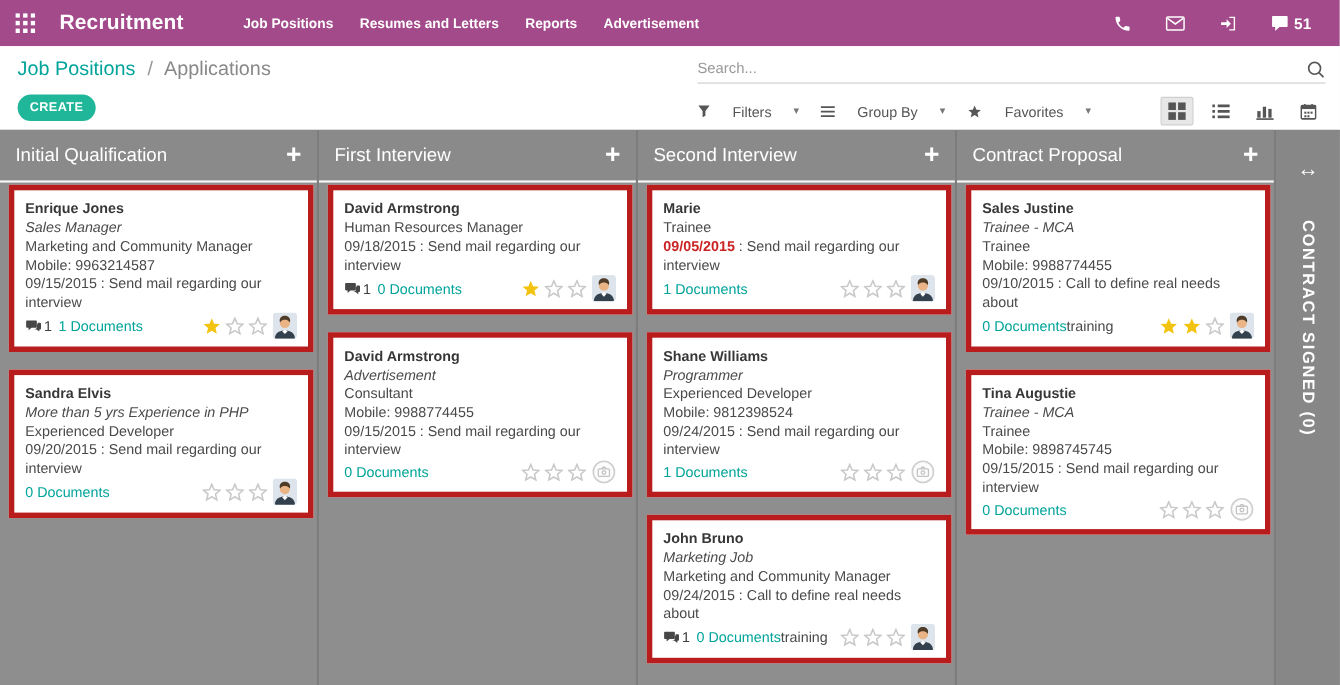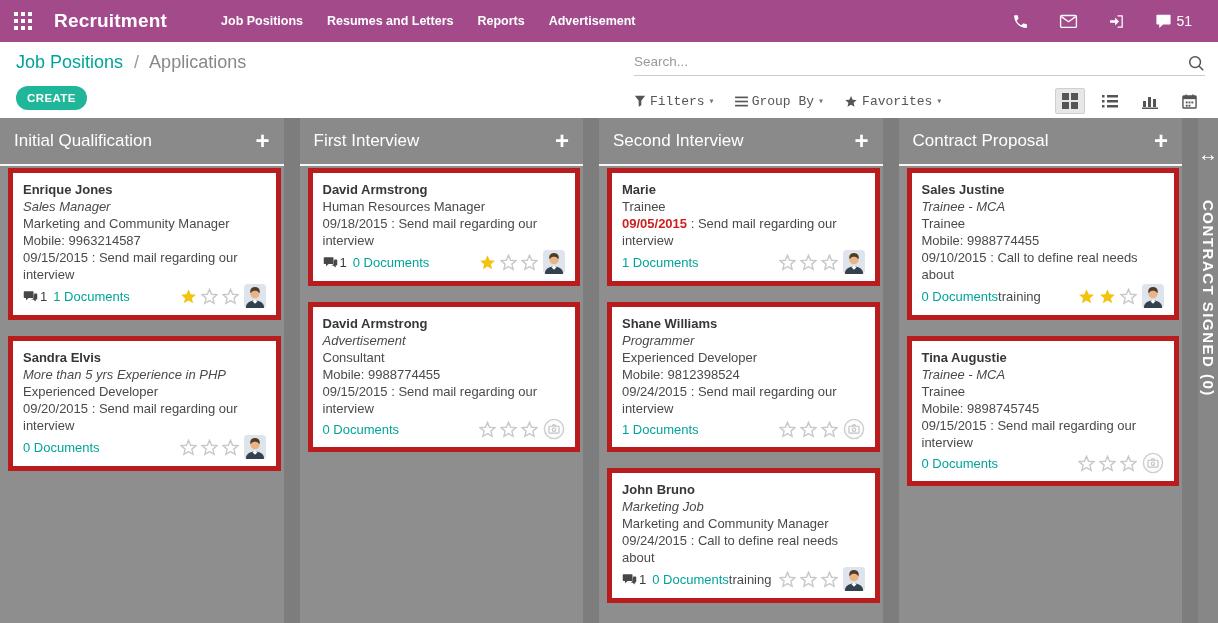--- a/index.html
+++ b/index.html
@@ -7,48 +7,48 @@
     font-family:"Liberation Sans", sans-serif; background:#fff; }
 
   
   .topbar { height:42px; background:var(--topbar,#a34a8b); display:flex; align-items:center; color:#fff; }
   .apps-btn { padding:0 12px 0 14px; display:flex; align-items:center; cursor:pointer; }
   .brand { font-size:19px; font-weight:bold; margin:0 42px 0 10px; letter-spacing:.2px; cursor:pointer; }
   .menus { display:flex; height:100%; align-items:center; }
   .menu-item { font-size:12.5px; font-weight:bold; padding:0 12px; cursor:pointer; white-space:nowrap; }
   .top-icons { margin-left:auto; display:flex; align-items:center; gap:30px; padding-right:26px; }
   .top-icons span { display:flex; align-items:center; cursor:pointer; }
-  .msg-count { font-size:14px; margin-left:4px; font-weight:normal; }
+  .msg-count { font-size:14px; margin-left:4px; font-weight:bold; }
 
   
   .control { position:relative; height:76px; background:#fff; }
   .breadcrumb { position:absolute; left:16px; top:10px; font-size:18px; color:#888; }
   .breadcrumb a { color:var(--accent,#00a49a); text-decoration:none; cursor:pointer; }
   .breadcrumb .sep { margin:0 6px; color:#999; }
   .create-btn { position:absolute; left:16px; top:44px; background:var(--button,#20b699); color:#fff;
     border:none; font-size:11.5px; font-weight:bold; padding:6px 11px; border-radius:12px;
     letter-spacing:.4px; cursor:pointer; font-family:inherit; }
   .search-wrap { position:absolute; left:634px; top:8px; width:571px; border-bottom:1px solid #ccc; height:26px; }
   .search-wrap input { border:none; outline:none; width:530px; font-size:13.5px; color:#555;
     padding:4px 0; font-family:inherit; background:transparent; }
   .search-wrap input::placeholder { color:#999; }
   .search-icon { position:absolute; right:0; top:4px; cursor:pointer; }
   .filter-row { position:absolute; left:634px; top:46px; right:14px; display:flex; align-items:center;
     font-size:13px; color:#555; }
-  .fbtn { display:flex; align-items:center; gap:4px; margin-right:20px; cursor:pointer; white-space:nowrap;font-family:Liberation Mono, monospace; }
+  .fbtn { display:flex; align-items:center; gap:20px; margin-right:20px; cursor:pointer; white-space:nowrap; }
   .caret { font-size:10px; color:#777; }
   .views { margin-left:auto; display:flex; align-items:center; gap:10px; }
   .view-btn { padding:4px 6px; border-radius:2px; border:1px solid transparent; display:flex;
     align-items:center; cursor:pointer; }
   .view-btn.active { background:#e7e7e7; border-color:#cfcfcf; }
 
   
   .board { position:absolute; top:118px; left:0; right:0; bottom:0; background:#7d7d7d;
     display:flex; overflow:hidden; }
-  .kcolumn { width:288px; margin-right:16px; background:#8e8e8e; display:flex; flex-direction:column; }
+  .kcolumn { width:288px; margin-right:2px; background:#8e8e8e; display:flex; flex-direction:column; }
   .kheader { height:48px; flex:none; display:flex; align-items:center; padding:0 14px;
     color:#fff; font-size:17px; border-bottom:2px solid #f7f7f7; background:#8a8a8a; }
   .kheader .plus { margin-left:auto; font-size:24px; font-weight:bold; cursor:pointer; line-height:1; }
   .cards { padding:2px 3px 0 8px; overflow:hidden; }
   .card { background:#fff; border:5px solid #b91c1c; padding:8px 10px 7px; margin-bottom:16px;
     font-size:13px; color:#4a4a4a; line-height:17px; cursor:pointer; }
   .card .name { font-weight:bold; color:#373737; }
   .card .tagline { font-style:italic; }
   .card .doc-link { color:var(--accent,#00a49a); cursor:pointer; }
   .card .overdue { color:var(--overdue,#cc2222); font-weight:bold; }

